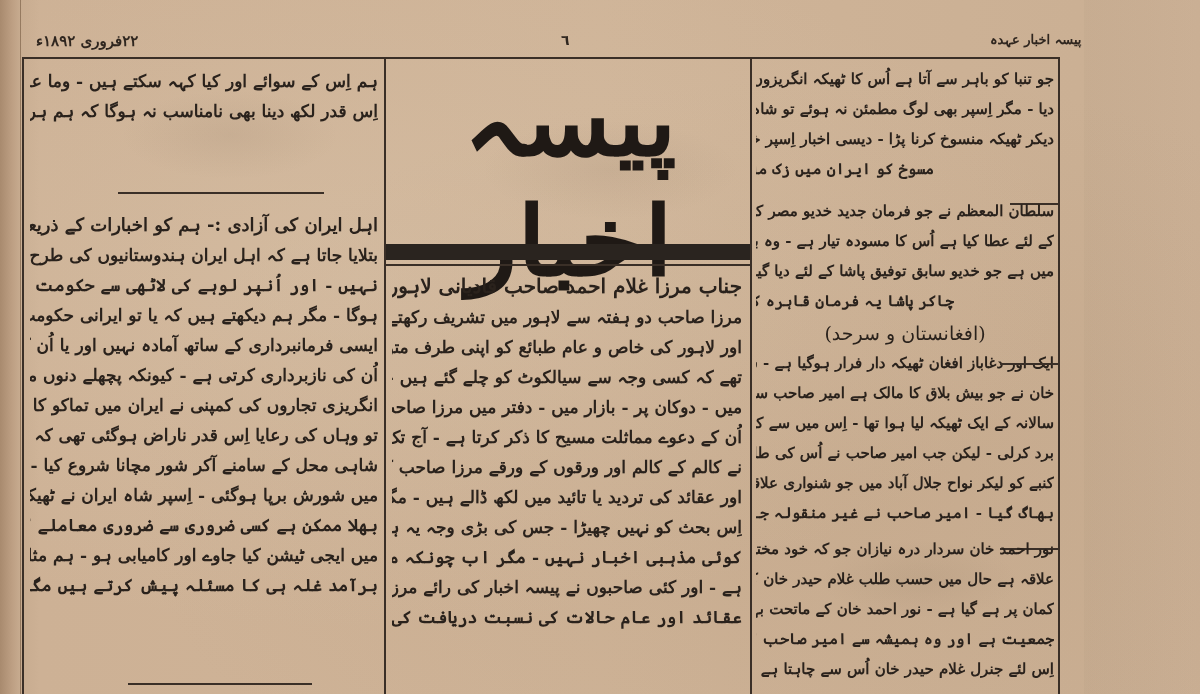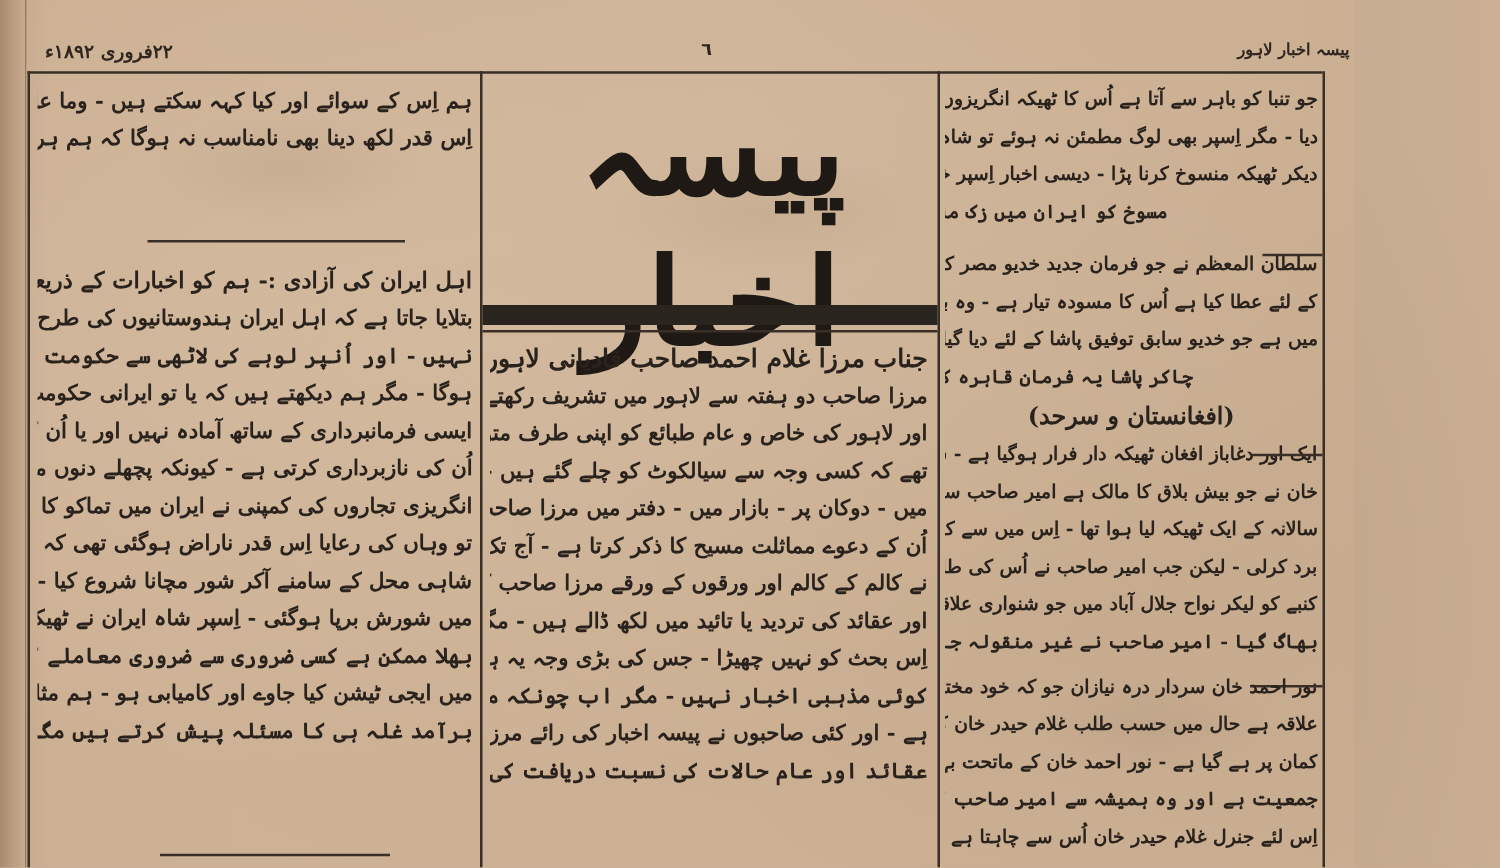--- a/index.html
+++ b/index.html
@@ -46,21 +46,21 @@
     direction: rtl; text-align: center; line-height: 120px; letter-spacing: -2px;
     transform: scaleX(1.08);
   }
   .dateline {
     position: absolute; left: 440px; top: 192px; width: 280px; font-size: 17px; font-weight: bold;
     font-family: "DejaVu Serif", serif; color: #2a221c; direction: rtl; text-align: center;
   }
   .thickbar { position: absolute; left: 386px; top: 244px; width: 364px; height: 16px; background: #2a241f; }
   .thinbar { position: absolute; left: 386px; top: 264px; width: 364px; height: 2px; background: #3a2f27; }
   .heading { font-size: 20px; line-height: 32px; font-weight: bold; white-space: nowrap; }
-  .subhead { font-size: 19px; line-height: 30px; font-weight: bold; text-align: right; text-align-last: center; white-space: nowrap; }
+  .subhead { font-size: 19px; line-height: 30px; font-weight: normal; text-align: right; text-align-last: center; white-space: nowrap; }
   .stain {
     position: absolute; border-radius: 50%;
     background: radial-gradient(ellipse, rgba(120,100,80,0.10), rgba(0,0,0,0) 70%);
   }
   .rightmargin {
     position: absolute; left: 1084px; top: 0; width: 116px; height: 694px;
     background: linear-gradient(90deg, rgba(0,0,0,0.02), rgba(255,255,255,0.04));
   }
 </style>
 </head>
@@ -69,21 +69,21 @@
 <div class="page">
   <div class="binding"></div>
   <div class="rightmargin"></div>
 
   <div class="stain" style="left:120px;top:90px;width:220px;height:90px;"></div>
   <div class="stain" style="left:480px;top:120px;width:260px;height:100px;"></div>
   <div class="stain" style="left:820px;top:540px;width:200px;height:80px;"></div>
 
   <div class="hdr-date">۲۲فروری ۱۸۹۲ء</div>
   <div class="hdr-pagenum">٦</div>
-  <div class="hdr-title-small">پیسہ اخبار لاہور</div>
+  <div class="hdr-title-small">پیسہ اخبار عہدہ</div>
 
   <div class="rule-top"></div>
   <div class="vrule" style="left:22px;top:57px;height:637px;"></div>
   <div class="vrule" style="left:384px;top:57px;height:637px;"></div>
   <div class="vrule" style="left:750px;top:57px;height:637px;"></div>
   <div class="vrule" style="left:1058px;top:57px;height:637px;"></div>
 
   <div class="col" style="left:30px;top:66px;width:348px;">
     <span class="line">ہم اِس کے سوائے اور کیا کہہ سکتے ہیں - وما علینا الا البلاغ -</span>
     <span class="line">اِس قدر لکھ دینا بھی نامناسب نہ ہوگا کہ ہم ہرگز مرزا صاحب</span>

